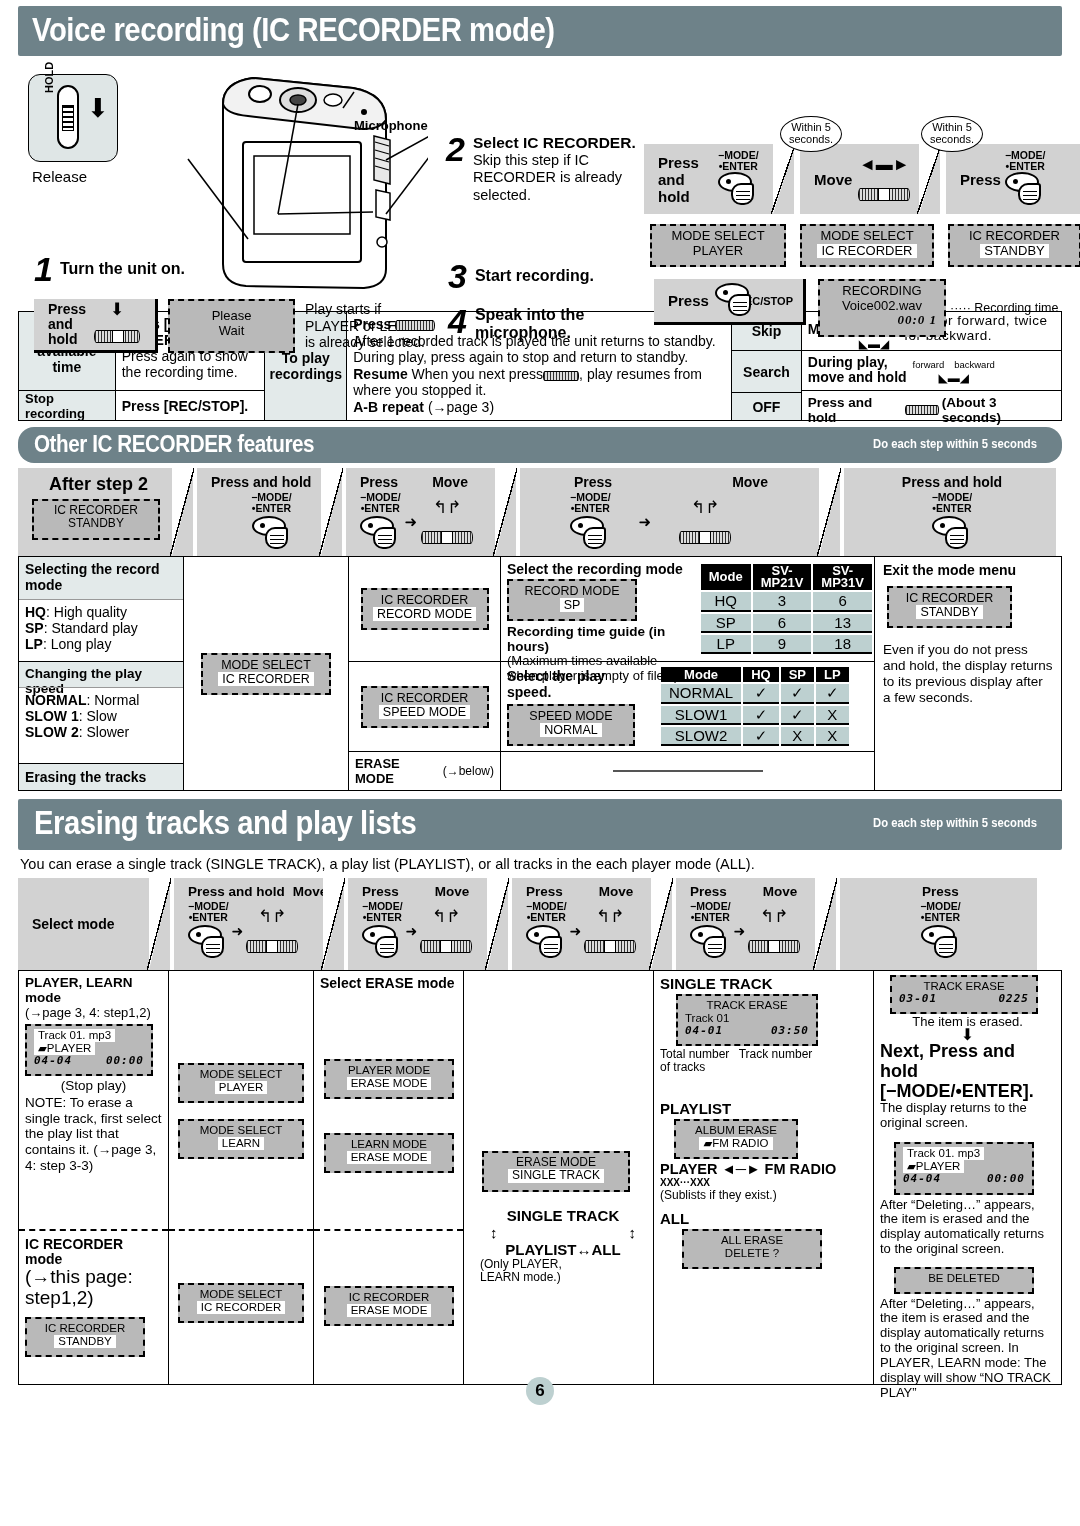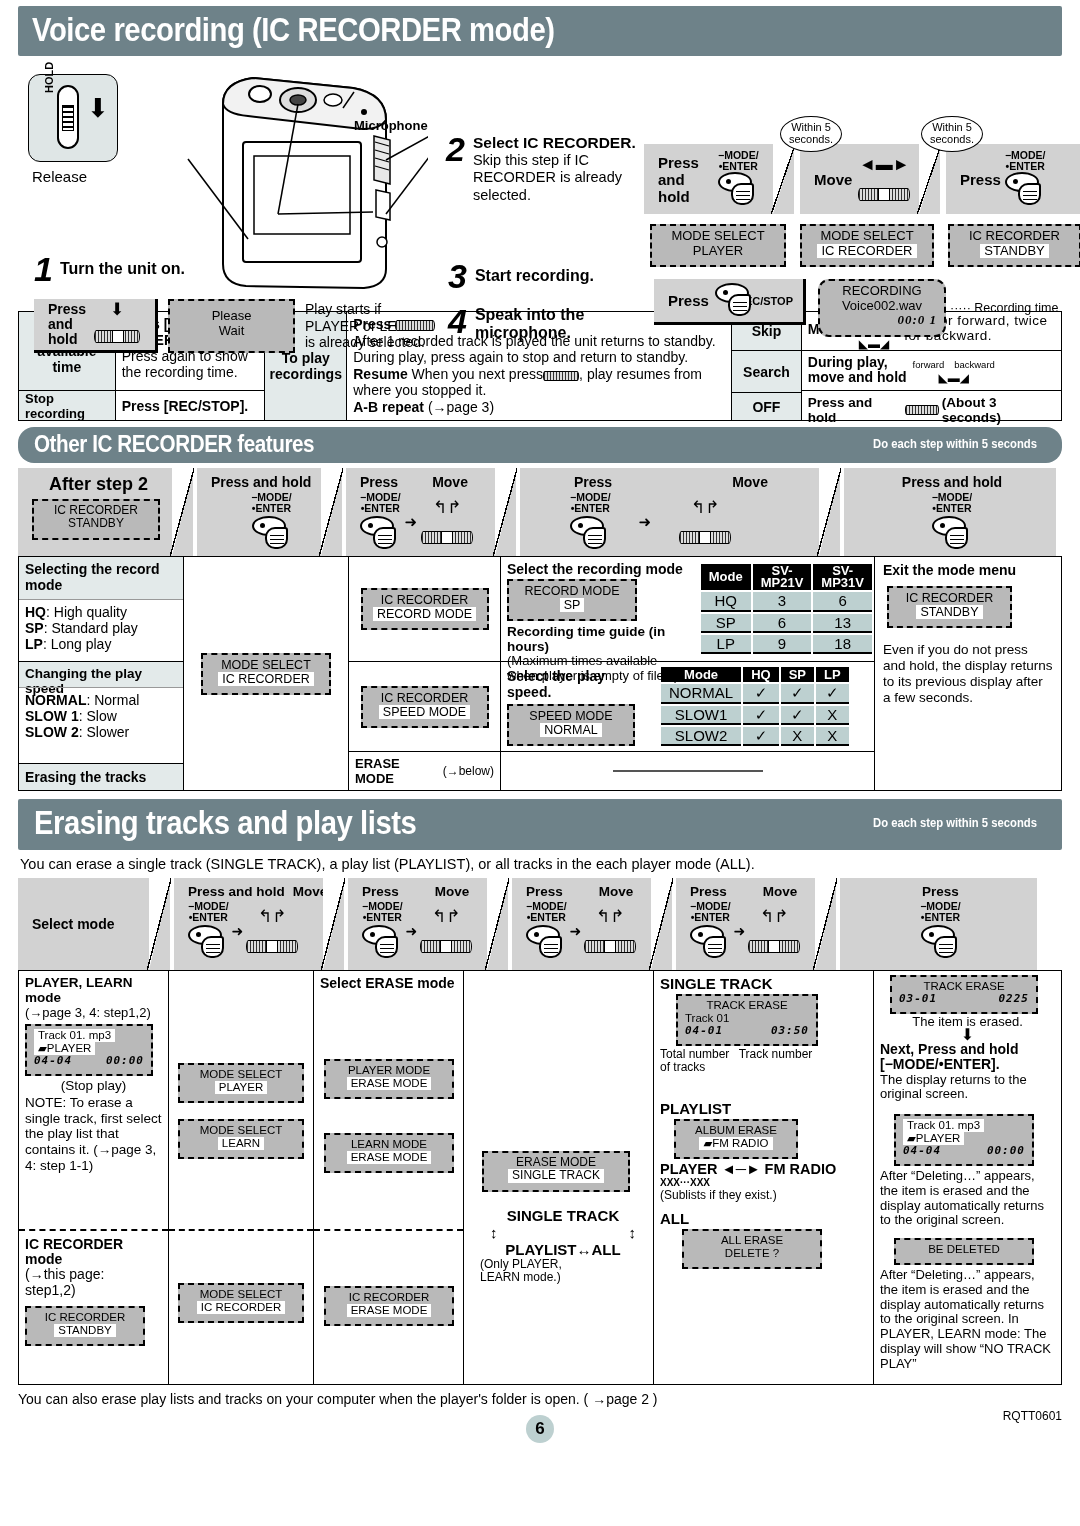--- a/index.html
+++ b/index.html
@@ -263,21 +263,21 @@
       <div class="step" style="background:#d2d2d2; border-right:3px solid #000; border-bottom:3px solid #000; width:152px; height:46px; display:flex; align-items:center; gap:6px;">
         <div style="font-size:15px; font-weight:bold;">Press</div>
         <div class="press-ico">
             <div class="cap"></div>
             <div class="dot"></div>
             <div class="fing"></div>
           </div>
         <div style="font-size:11px; font-weight:bold;">REC/STOP</div>
       </div>
       <div style="display:flex; align-items:center;">
-        <div class="lcd" style="width:128px; text-align:center;border-radius:11px;">
+        <div class="lcd" style="width:128px; text-align:center;">
           <div>RECORDING</div>
           <div>Voice002.wav</div>
           <div class="seg" style="text-align:right;font-family:Liberation Serif, serif;">00:0 1</div>
         </div>
         <div style="font-size:12.5px; padding-left:4px; white-space:nowrap;">·····&nbsp;<span>Recording time</span></div>
       </div>
     </div>
   </div>
 
   <div class="grid" style="height:110px;">
@@ -708,26 +708,26 @@
         <div><span class="hl">Track 01. mp3</span></div>
         <div><span class="hl">▰<span>PLAYER</span></span></div>
         <div class="lcd-row seg" style="font-size:11px;">
             <span>04-04</span>
             <span>00:00</span>
           </div>
       </div>
       <div style="font-size:13.5px; text-align:center; margin-top:2px;">(Stop play)</div>
       <div style="font-size:13.5px; line-height:1.16; margin-top:2px;">
         <span>NOTE:</span>
-        <span>To erase a single track, first select the play list that contains it. (→page 3, 4: step 1-1)</span>
+        <span>To erase a single track, first select the play list that contains it. (→page 3, 4: step 3-3)</span>
       </div>
       <div style="border-top:2px dashed #000; position:absolute; left:0; right:0; top:258px;"></div>
       <div style="position:absolute; top:266px; left:6px; right:6px;">
         <div class="bold" style="font-size:14px; line-height:1.08;"><span>IC RECORDER</span><br><span>mode</span></div>
-        <div style="font-size:14px; line-height:1.1;"><span>(→this page:</span><br><span>step1,2)</span></div>
+        <div style="font-size:19px; line-height:1.1;"><span>(→this page:</span><br><span>step1,2)</span></div>
         <div class="lcd" style="width:120px; font-size:11.5px; margin:8px auto 0;">
           <div>IC RECORDER</div>
           <div><span class="hl">STANDBY</span></div>
         </div>
       </div>
     </div>
 
     <div class="col" style="width:145px; position:relative;">
       <div class="lcd" style="width:126px; font-size:11.5px; position:absolute; left:9px; top:92px;">
         <div>MODE  SELECT</div>
@@ -812,41 +812,37 @@
     <div class="col" style="flex:1; padding:4px 6px; position:relative;">
       <div class="lcd" style="width:148px; font-size:11.5px; margin-left:10px;">
         <div>TRACK ERASE</div>
         <div class="lcd-row seg" style="font-size:11px;">
             <span>03-01</span>
             <span>0225</span>
           </div>
       </div>
       <div style="font-size:13px; text-align:center;">The item is erased.</div>
       <div style="text-align:center; font-size:16px; line-height:0.8;">⬇</div>
-      <div class="bold" style="font-size:14px; line-height:1.1;"><span>Next, Press and hold</span><br><span>[−MODE/•ENTER].</span></div>
+      <div class="bold" style="font-size:18px; line-height:1.1;"><span>Next, Press and hold</span><br><span>[−MODE/•ENTER].</span></div>
       <div style="font-size:13px; line-height:1.12;">The display returns to the original screen.</div>
       <div class="lcd" style="width:140px; font-size:11.5px; text-align:left; margin:12px 0 0 14px;">
         <div><span class="hl">Track 01. mp3</span></div>
         <div><span class="hl">▰<span>PLAYER</span></span></div>
         <div class="lcd-row seg" style="font-size:11px;">
             <span>04-04</span>
             <span>00:00</span>
           </div>
       </div>
       <div style="font-size:13px; line-height:1.14; margin-top:3px;">After “Deleting…” appears, the item is erased and the display automatically returns to the original screen.</div>
       <div class="lcd" style="width:140px; font-size:11.5px; margin:10px 0 0 14px;">
         <div>BE DELETED</div>
       </div>
       <div style="font-size:13px; line-height:1.14; margin-top:3px;">After “Deleting…” appears, the item is erased and the display automatically returns to the original screen. In PLAYER, LEARN mode: The display will show “NO TRACK PLAY”</div>
     </div>
   </div>
 
-  <div style="display:flex; justify-content:space-between; align-items:flex-start; margin-top:6px;">
-    <div style="font-size:14px;">You can also erase play lists and tracks on your computer when the player's folder is open. ( →page 2 )</div>
-    <div style="font-size:12px; margin-top:18px;">RQTT0601</div>
-  </div>
   <div style="text-align:center; margin-top:-8px;">
     <span style="display:inline-block; width:28px; height:28px; border-radius:50%; background:#bdd0d0; font-weight:bold; font-size:17px; line-height:28px;">
       <span>6</span>
     </span>
   </div>
 
 </div>
 
 </body></html>

